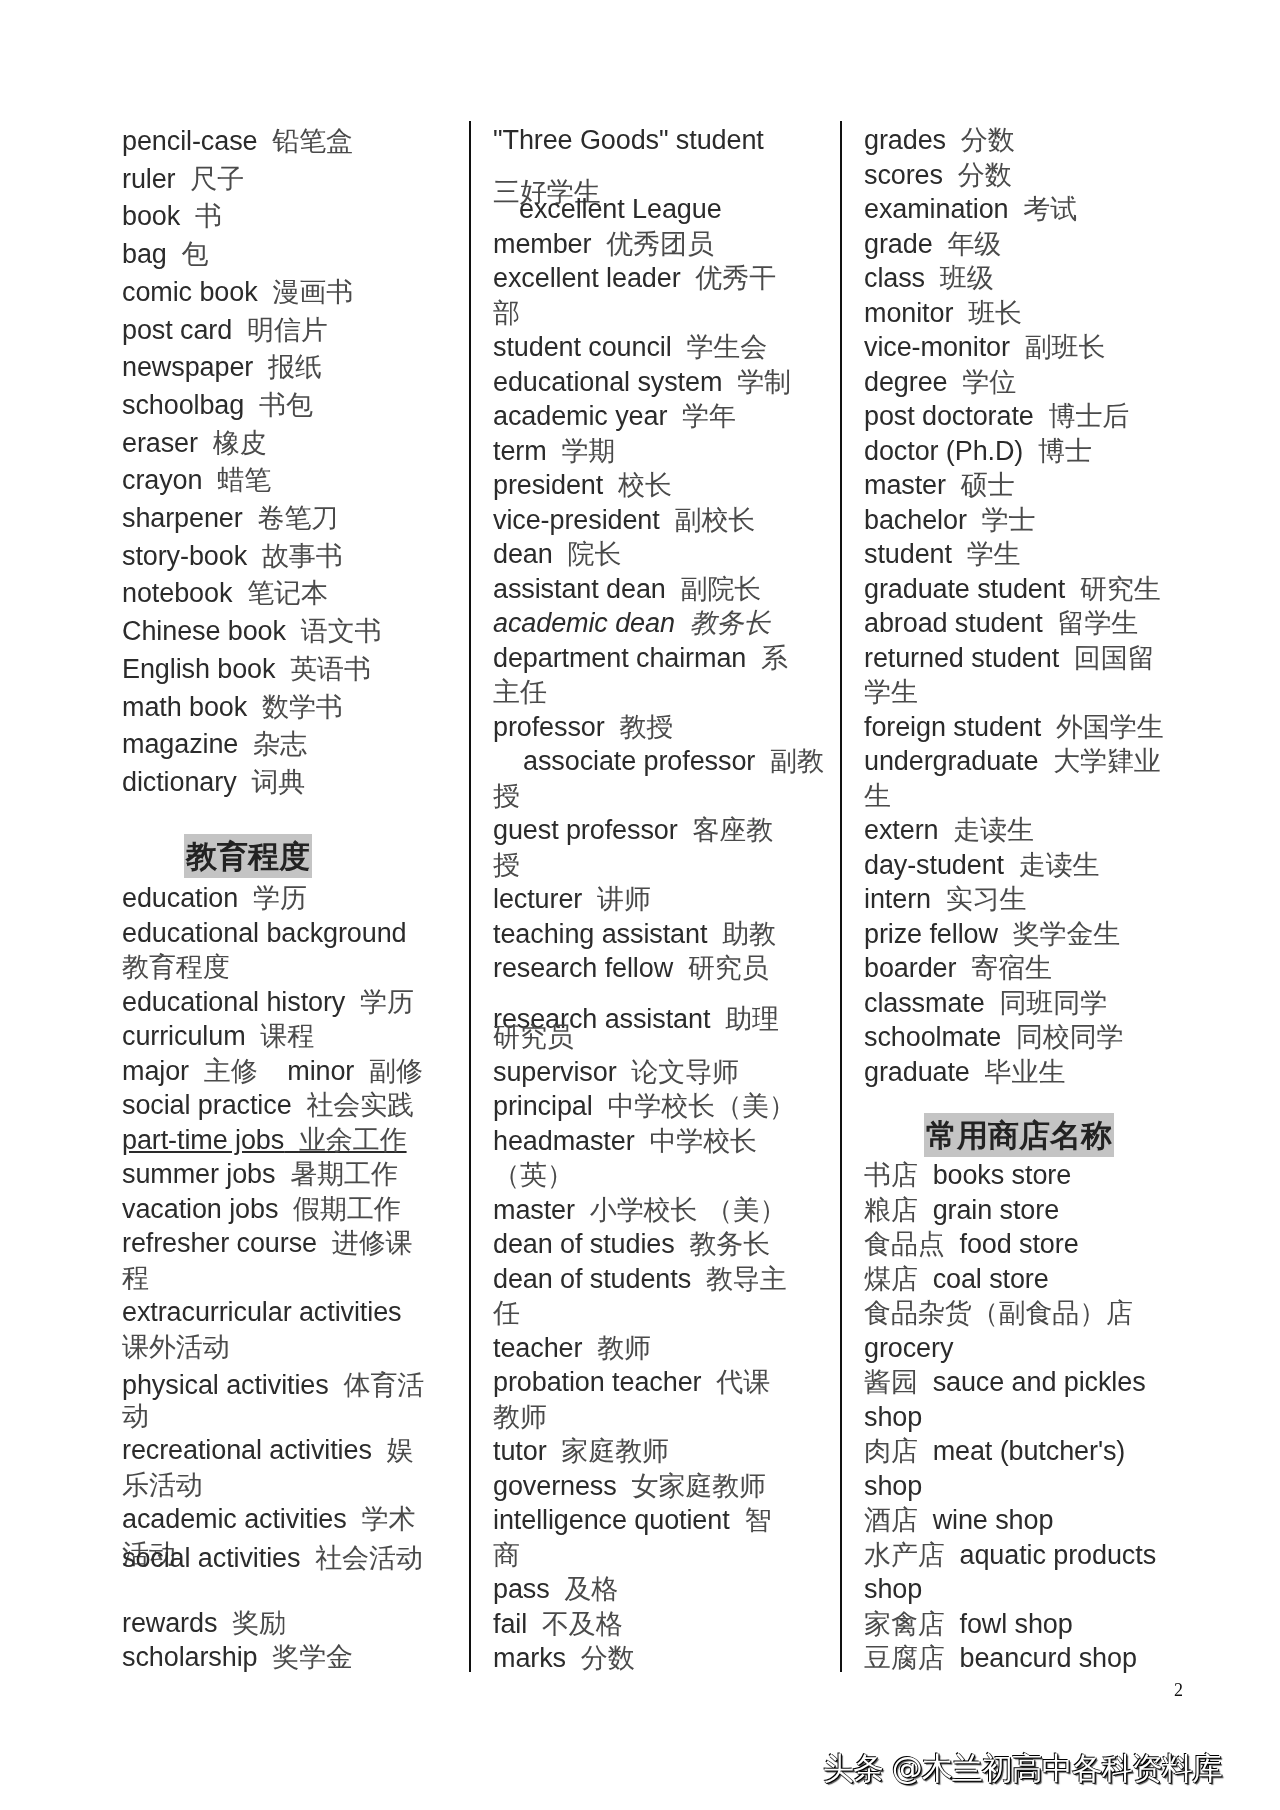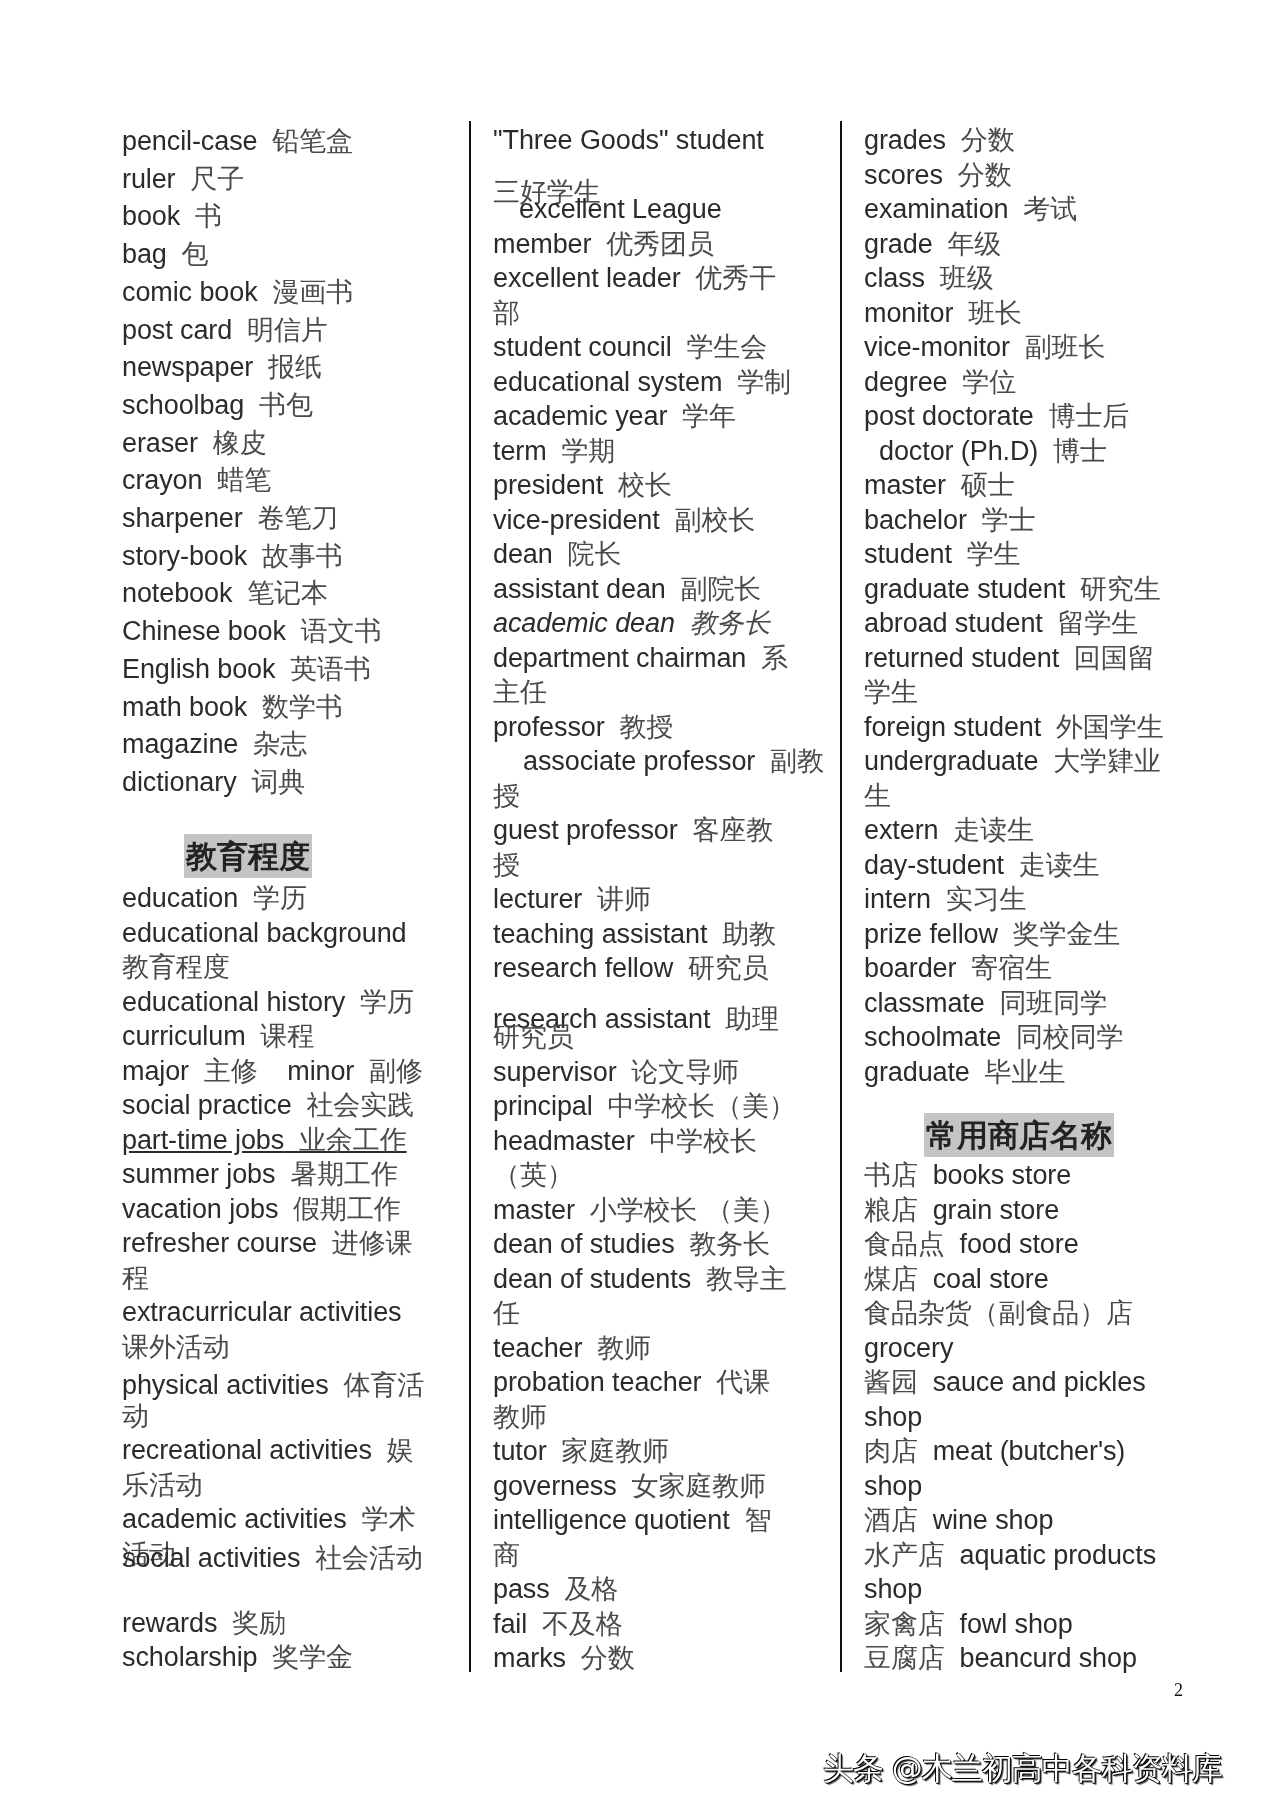--- a/index.html
+++ b/index.html
@@ -121,21 +121,21 @@
 <div id="col3" class="col">
     <div class="line" style="top: 123px;"><span class="en">grades</span>&nbsp; <span class="zh">分数</span></div>
     <div class="line" style="top: 157.5px;"><span class="en">scores</span>&nbsp; <span class="zh">分数</span></div>
     <div class="line" style="top: 192px;"><span class="en">examination</span>&nbsp; <span class="zh">考试</span></div>
     <div class="line" style="top: 226.5px;"><span class="en">grade</span>&nbsp; <span class="zh">年级</span></div>
     <div class="line" style="top: 261px;"><span class="en">class</span>&nbsp; <span class="zh">班级</span></div>
     <div class="line" style="top: 295.5px;"><span class="en">monitor</span>&nbsp; <span class="zh">班长</span></div>
     <div class="line" style="top: 330px;"><span class="en">vice-monitor</span>&nbsp; <span class="zh">副班长</span></div>
     <div class="line" style="top: 364.5px;"><span class="en">degree</span>&nbsp; <span class="zh">学位</span></div>
     <div class="line" style="top: 399px;"><span class="en">post doctorate</span>&nbsp; <span class="zh">博士后</span></div>
-    <div class="line" style="top: 433.5px; margin-left: 15px;"><span class="en">doctor (Ph.D)</span>&nbsp; <span class="zh">博士</span></div>
+    <div class="line" style="top: 433.5px;"><span class="en">doctor (Ph.D)</span>&nbsp; <span class="zh">博士</span></div>
     <div class="line" style="top: 468px;"><span class="en">master</span>&nbsp; <span class="zh">硕士</span></div>
     <div class="line" style="top: 502.5px;"><span class="en">bachelor</span>&nbsp; <span class="zh">学士</span></div>
     <div class="line" style="top: 537px;"><span class="en">student</span>&nbsp; <span class="zh">学生</span></div>
     <div class="line" style="top: 571.5px;"><span class="en">graduate student</span>&nbsp; <span class="zh">研究生</span></div>
     <div class="line" style="top: 606px;"><span class="en">abroad student</span>&nbsp; <span class="zh">留学生</span></div>
     <div class="line" style="top: 640.5px;"><span class="en">returned student</span>&nbsp; <span class="zh">回国留</span></div>
     <div class="line" style="top: 675px;"><span class="zh">学生</span></div>
     <div class="line" style="top: 709.5px;"><span class="en">foreign student</span>&nbsp; <span class="zh">外国学生</span></div>
     <div class="line" style="top: 744px;"><span class="en">undergraduate</span>&nbsp; <span class="zh">大学肄业</span></div>
     <div class="line" style="top: 778.5px;"><span class="zh">生</span></div>

